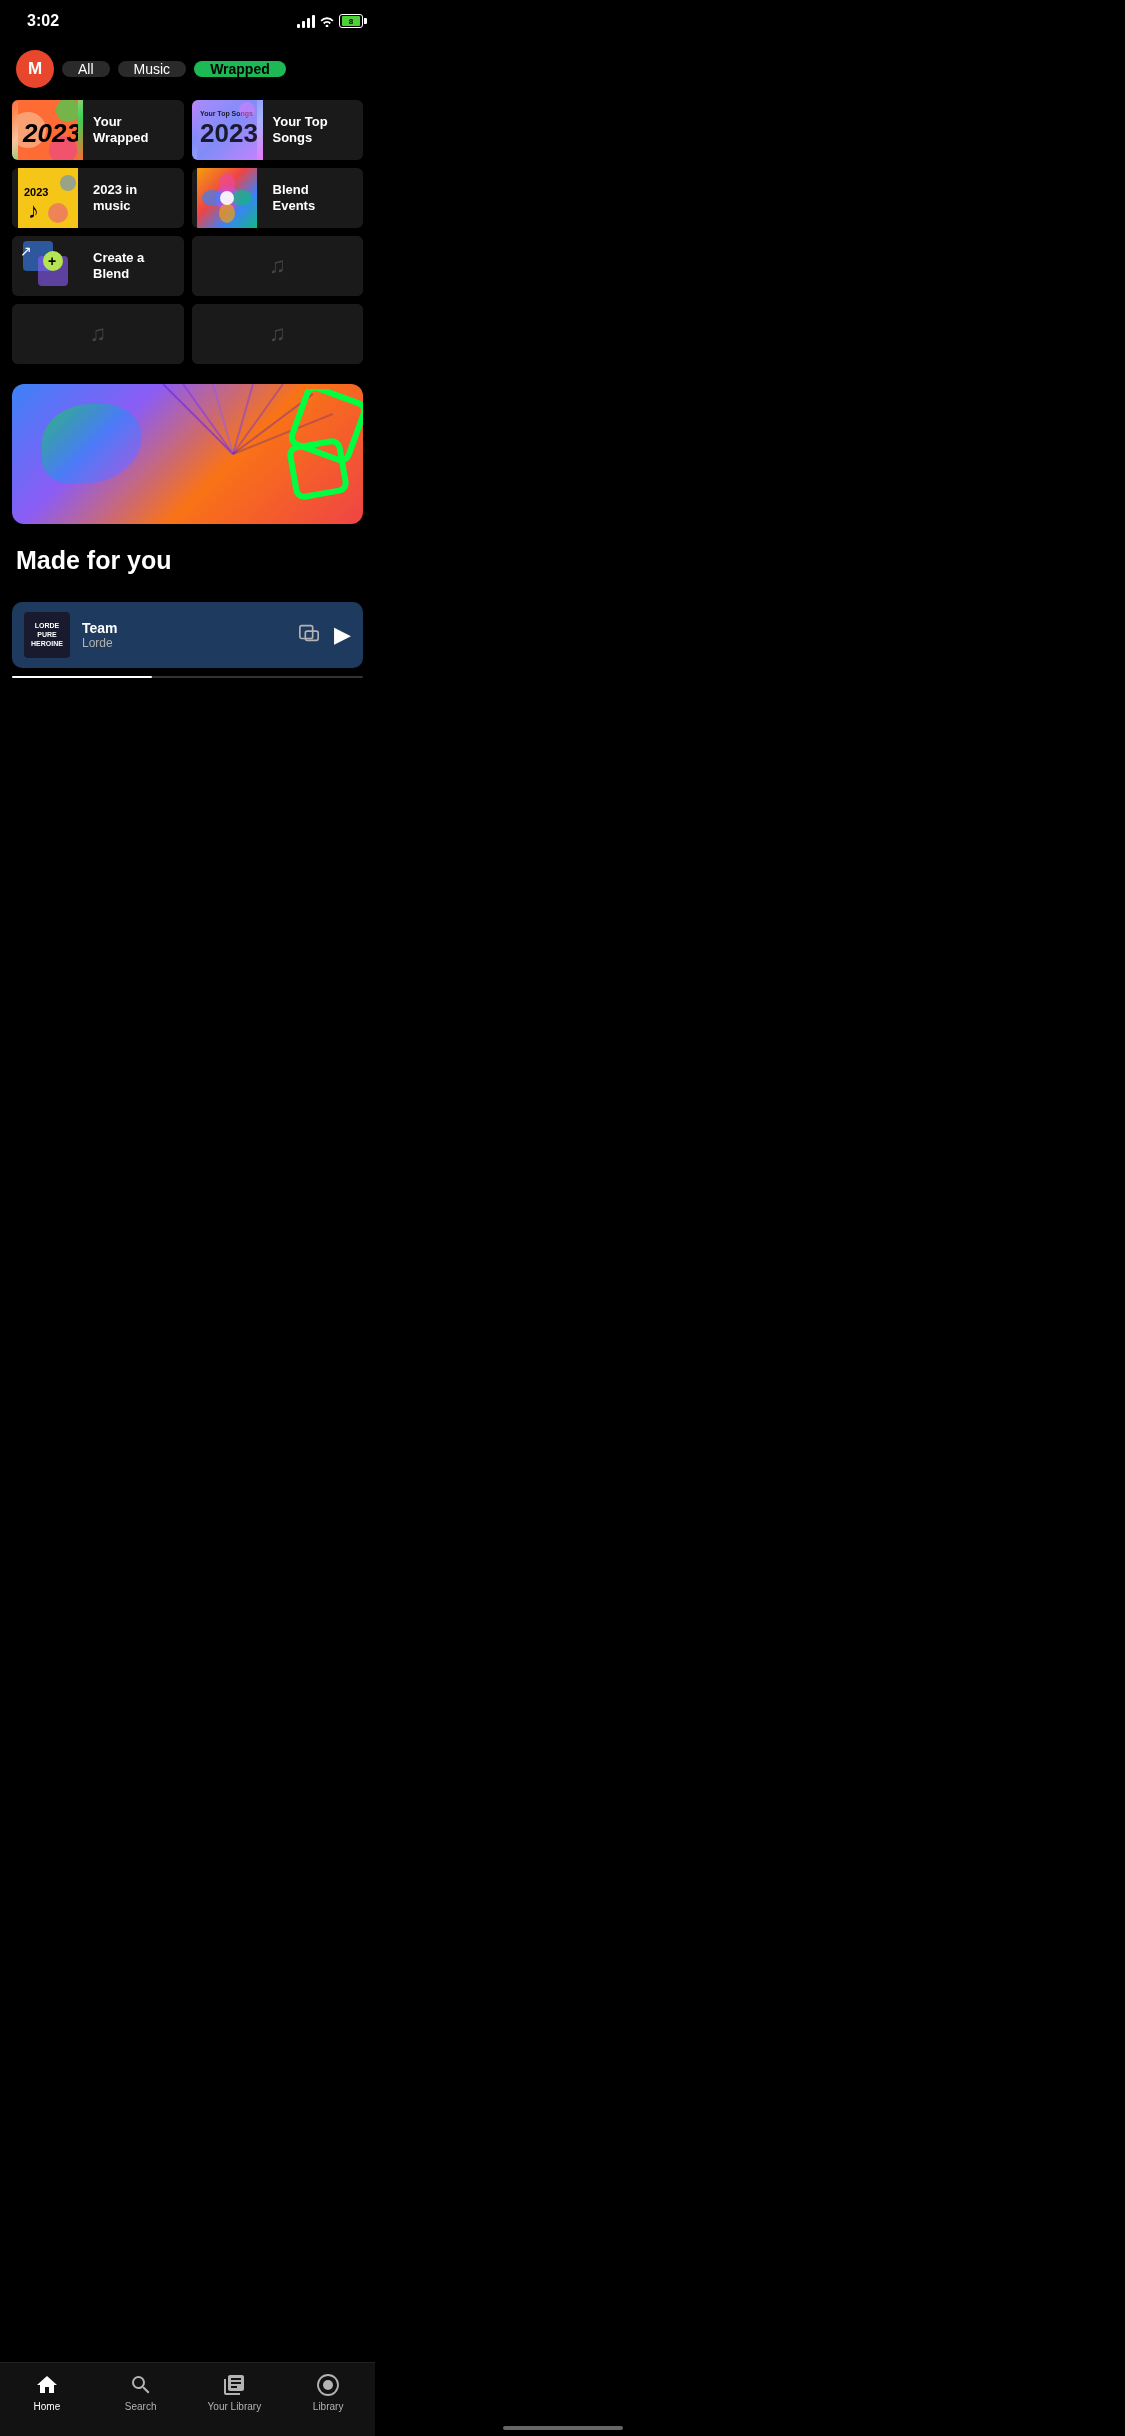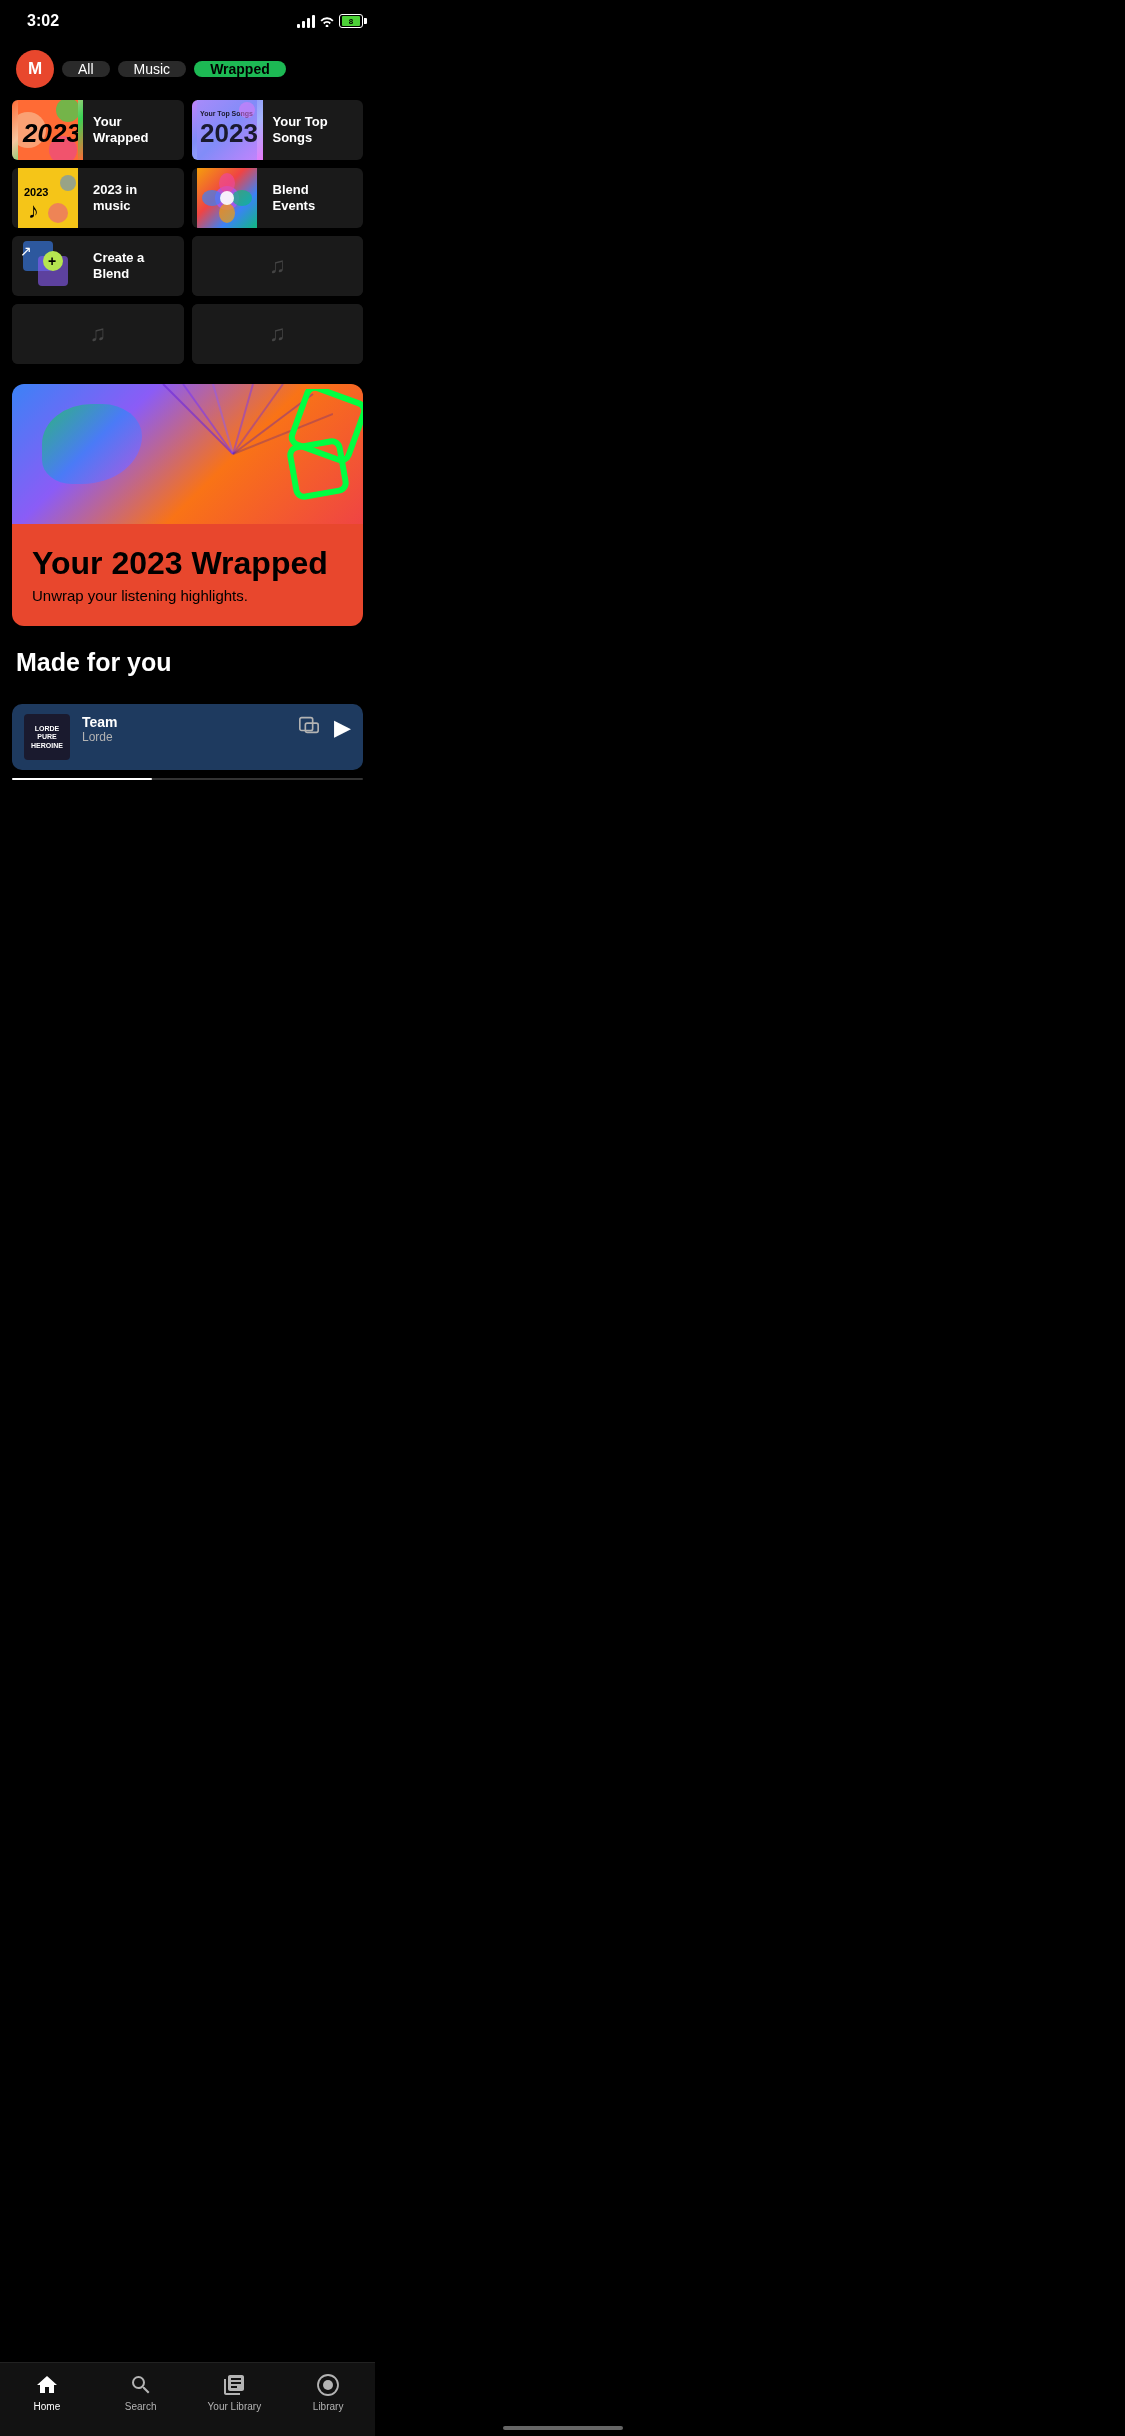--- a/index.html
+++ b/index.html
@@ -175,21 +175,21 @@
       font-size: 25px; font-weight: 700;
       padding: 22px 16px 27px;
     }
 
     
     .now-playing {
       background: #1e3a5f;
       margin: 0 12px;
       border-radius: 10px;
       display: flex;
-      align-items: flex-start;
+      align-items: center;
       padding: 10px 12px;
       gap: 12px;
       cursor: pointer;
     }
     .now-playing-thumb {
       width: 46px; height: 46px;
       border-radius: 4px;
       background: #0a1628;
       flex-shrink: 0;
       display: flex; flex-direction: column;
@@ -424,24 +424,20 @@
       <line x1="100" y1="70" x2="150" y2="0" stroke="#6d28d9" stroke-width="2" opacity="0.4"></line>
       <line x1="100" y1="70" x2="180" y2="10" stroke="#5b21b6" stroke-width="2" opacity="0.4"></line>
       <line x1="100" y1="70" x2="200" y2="30" stroke="#4c1d95" stroke-width="2" opacity="0.3"></line>
     </svg>
 
     <svg style="position:absolute;right:-5px;top:5px;width:130px;height:130px;" viewBox="0 0 130 130">
       <rect x="60" y="5" width="60" height="60" rx="8" fill="none" stroke="#00ff41" stroke-width="6" transform="rotate(20, 90, 35)"></rect>
       <rect x="55" y="55" width="50" height="50" rx="8" fill="none" stroke="#00ff41" stroke-width="6" transform="rotate(-10, 80, 80)"></rect>
     </svg>
   </div>
-  <div class="banner-bottom">
-    <div class="banner-title">Your 2023 Wrapped</div>
-    <div class="banner-subtitle">Unwrap your listening highlights.</div>
-  </div>
 </div>
 
 <div class="section-title">Made for you</div>
 
 <div class="now-playing">
   <div class="now-playing-thumb">
     <div class="lorde-thumb">
       <span class="lorde-line">LORDE</span>
       <span class="lorde-line">PURE</span>
       <span class="lorde-line">HEROINE</span>

